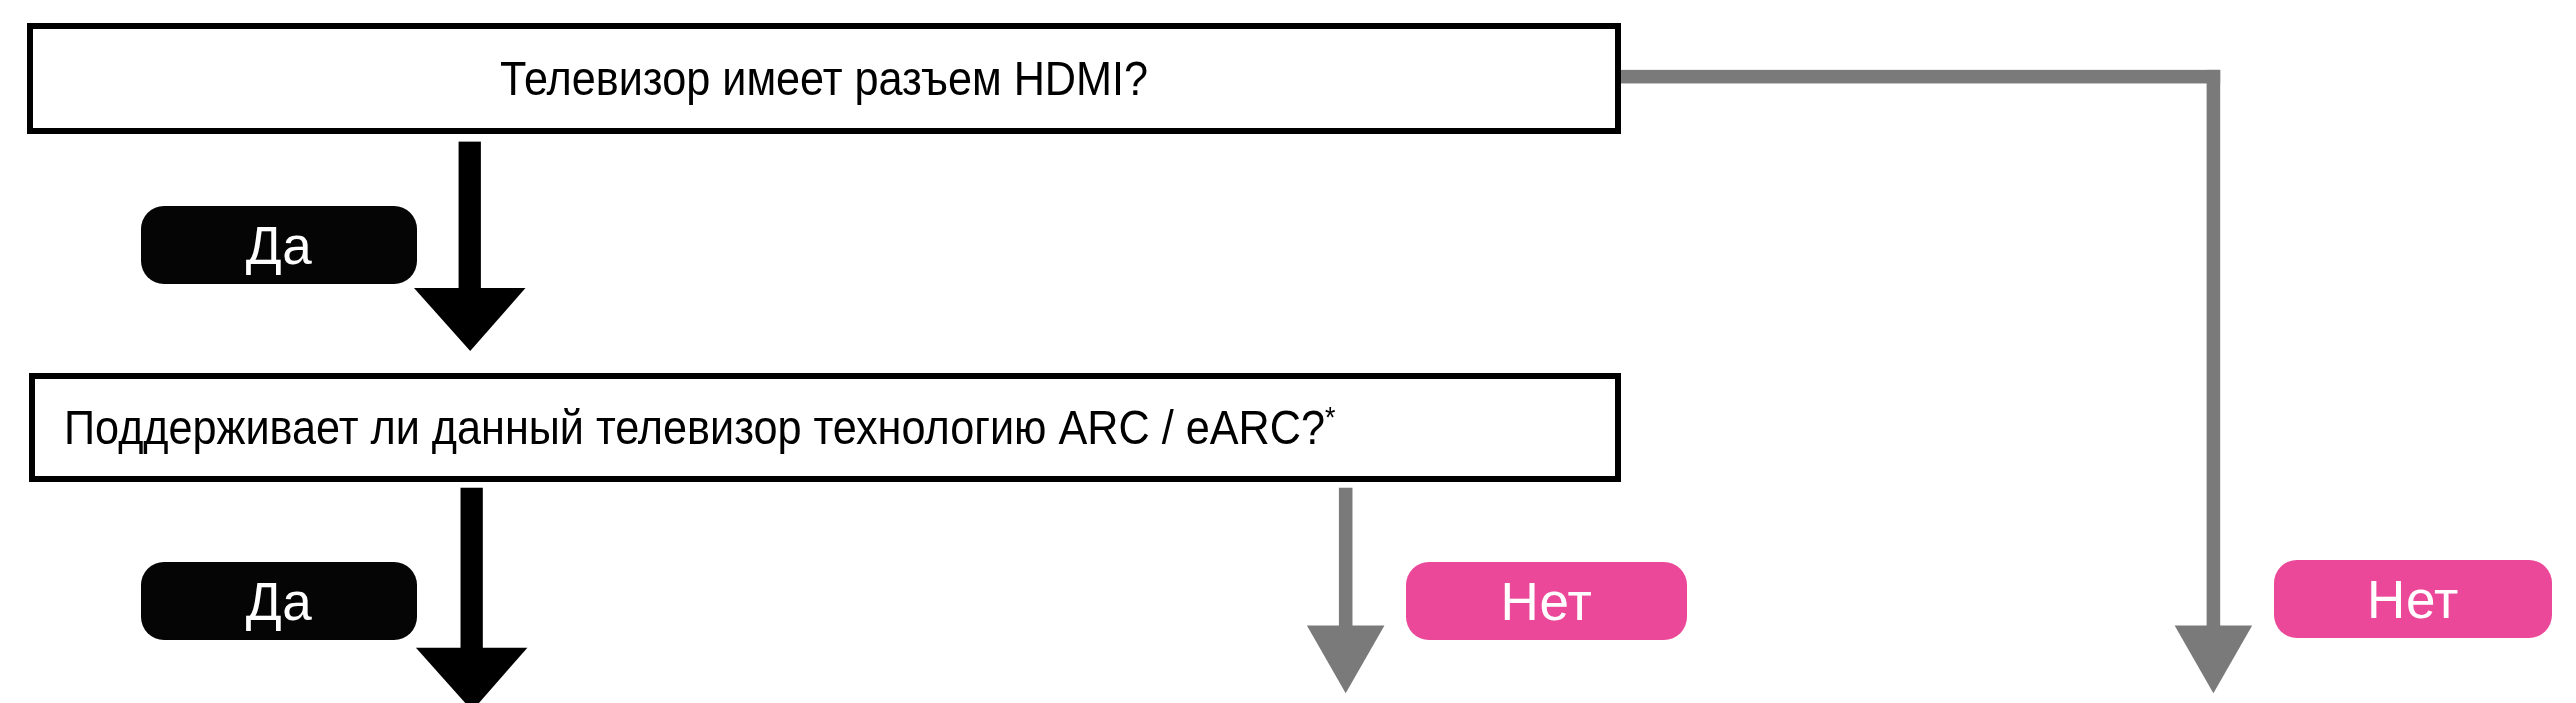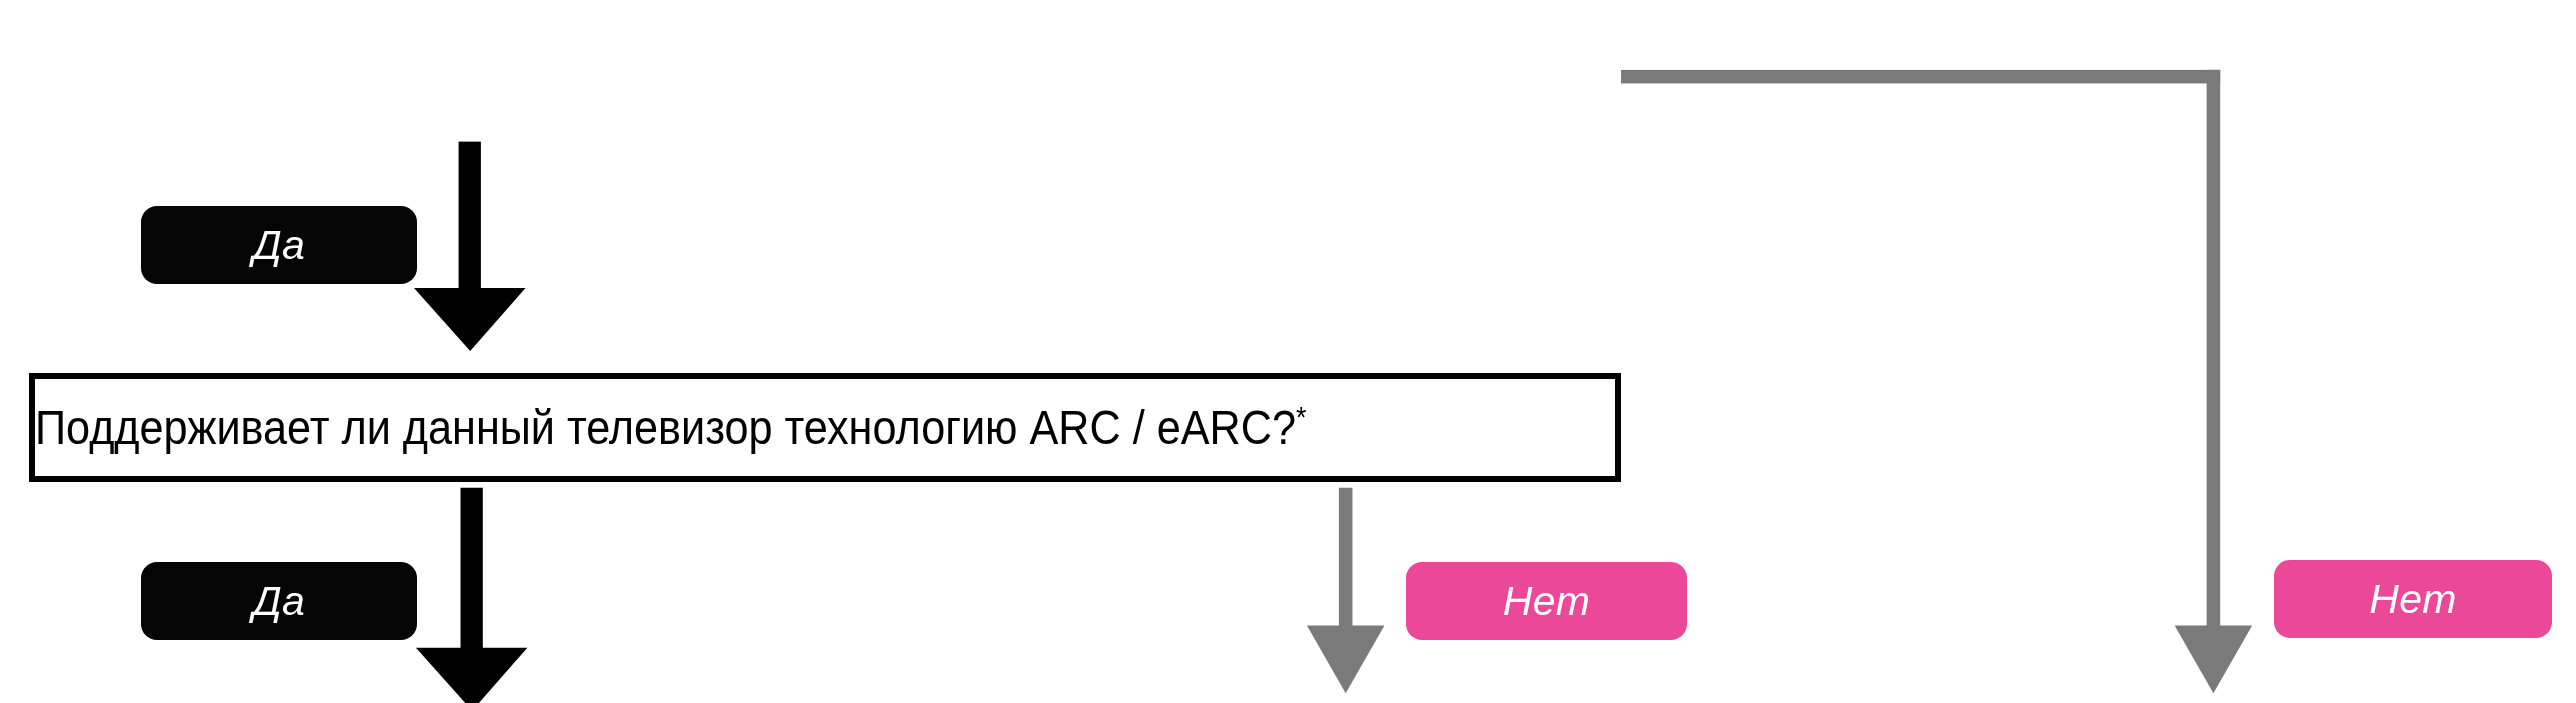--- a/index.html
+++ b/index.html
@@ -45,40 +45,40 @@
   }
   #box-hdmi .box-text {
     transform-origin: center center;
   }
   #box-arc {
     left: 29px;
     top: 373px;
     width: 1592px;
     height: 109px;
     justify-content: flex-start;
+    padding-left: 29px;
   }
   .sup-star {
     font-size: 0.62em;
     vertical-align: super;
     line-height: 0;
   }
 
   
   .badge {
     position: absolute;
     box-sizing: border-box;
     display: flex;
     align-items: center;
     justify-content: center;
-    border-radius: 16px;
+    border-radius: 23px;
     color: #ffffff;
     font-family: "Liberation Sans", sans-serif;
-    font-size: 41px;
+    font-size: 53px;
     letter-spacing: 0.5px;
-    font-style: italic;
   }
   .badge-yes { background: #050505; }
   .badge-no  { background: #ec4899; }
 
   #badge-yes-1 { left: 141px;  top: 206px; width: 276px; height: 78px; }
   #badge-yes-2 { left: 141px;  top: 562px; width: 276px; height: 78px; }
   #badge-no-1  { left: 1406px; top: 562px; width: 281px; height: 78px; }
   #badge-no-2  { left: 2274px; top: 560px; width: 278px; height: 78px; }
 
   
@@ -113,20 +113,23 @@
       <rect x="475" y="503" width="23" height="172" fill="#000000"></rect>
       <polygon points="429,668 544,668 487,733" fill="#000000"></polygon>
     </g>
 
     <g>
       <rect x="1381" y="503" width="14" height="145" fill="#7a7a7a"></rect>
       <polygon points="1348,645 1428,645 1388,715" fill="#7a7a7a"></polygon>
     </g>
   </svg>
 
+  <div class="box" id="box-hdmi">
+    <span class="box-text">Телевизор имеет разъем HDMI?</span>
+  </div>
 
   <div class="box" id="box-arc">
     <span class="box-text"><span>Поддерживает ли данный телевизор технологию ARC / eARC?</span><span class="sup-star">*</span></span>
   </div>
 
   <div class="badge badge-yes" id="badge-yes-1">Да</div>
 
   <div class="badge badge-yes" id="badge-yes-2">Да</div>
 
   <div class="badge badge-no" id="badge-no-1">Нет</div>

